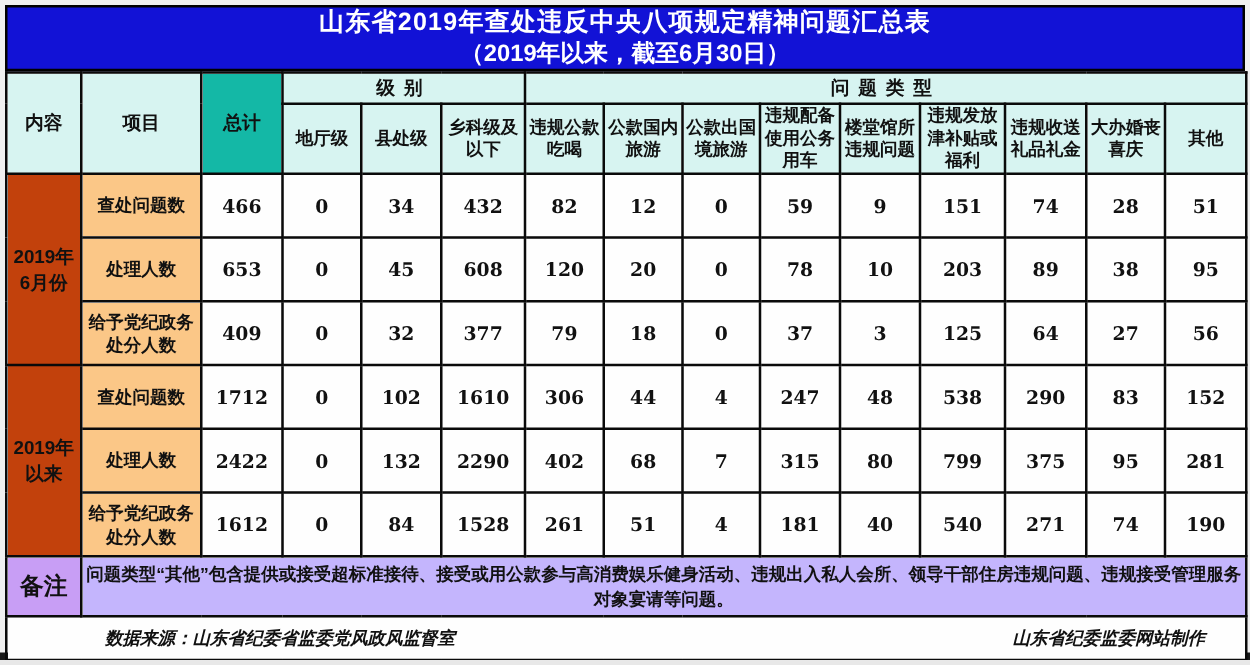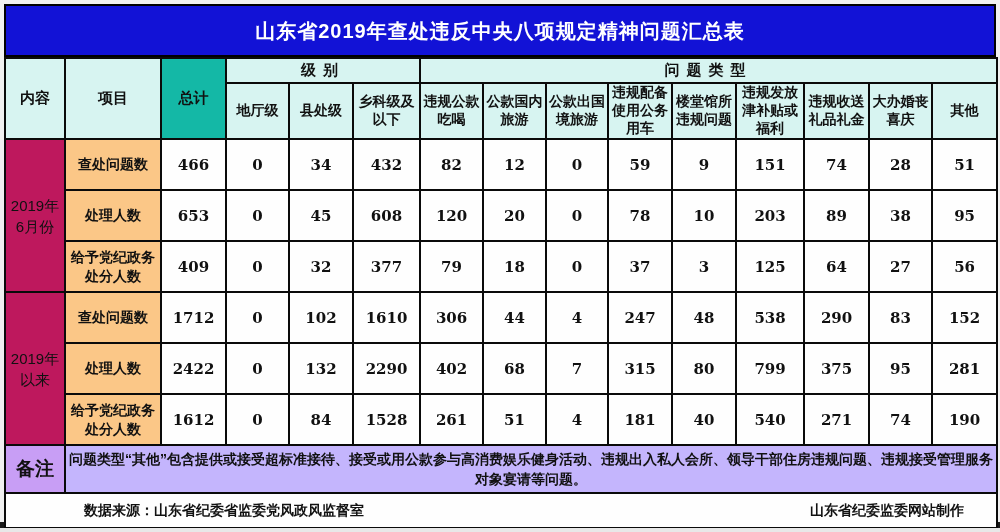--- a/index.html
+++ b/index.html
@@ -21,43 +21,44 @@
     border:2px solid #0a0a0a;border-bottom-width:4px;
   }
   table.main th,table.main td{
     border:2px solid #0a0a0a;text-align:center;vertical-align:middle;
     padding:0 2px;box-sizing:border-box;overflow:hidden;color:#111;
   }
   .hdr{background:#d7f4f1;font-weight:bold;font-size:14px;}
   .hdr-big{background:#d7f4f1;font-weight:bold;font-size:15px;}
   .group-h{background:#d7f4f1;color:#e05555;font-weight:bold;font-size:15px;letter-spacing:7px;margin-left:40px;}
   .total-h{background:#14b8a6;font-weight:bold;font-size:15px;color:#102a3a;}
-  .period{background:#be185d;font-weight:normal;font-size:15px;line-height:21px;margin-left:12px;}
+  .period{background:#c2410c;font-weight:bold;font-size:15px;line-height:21px;margin-left:12px;}
   .rowlabel{background:#fbc787;font-weight:bold;font-size:14px;line-height:19px;}
   .num{background:#fefefe;font-weight:bold;font-size:15px;font-family:"DejaVu Serif","Liberation Serif",serif;}
   .note-label{background:#c89ef5;font-weight:bold;font-size:19px;}
   .note-text{background:#c4b5fd;text-align:left;font-weight:bold;font-size:14px;line-height:20px;padding:2px 8px;}
   .foot-cell{background:#fefefe;}
   .foot-inner{display:flex;justify-content:space-between;align-items:center;padding:0 30px 0 76px;}
   .foot-left{font-weight:bold;font-size:14px;}
   .foot-right{font-weight:bold;font-size:14px;}
   .foot-right .credit{}
   .r-group{height:25px;}
   .r-sub{height:53px;}
   .r-data{height:51px;}
   .r-note{height:48px;}
-  .r-foot{height:36px;}
+  .r-foot{height:36px;font-style:italic;}
 </style>
 </head>
 <body>
 
 <div class="frame">
 
   <div class="titleband">
     <div class="t1">山东省2019年查处违反中央八项规定精神问题汇总表</div>
+    <div class="t2">（2019年以来，截至6月30日）</div>
   </div>
 
   <table class="main">
     <colgroup>
       <col style="width:60px">
         <col style="width:96px">
         <col style="width:65px">
       <col style="width:63px">
         <col style="width:64px">
         <col style="width:67px">

